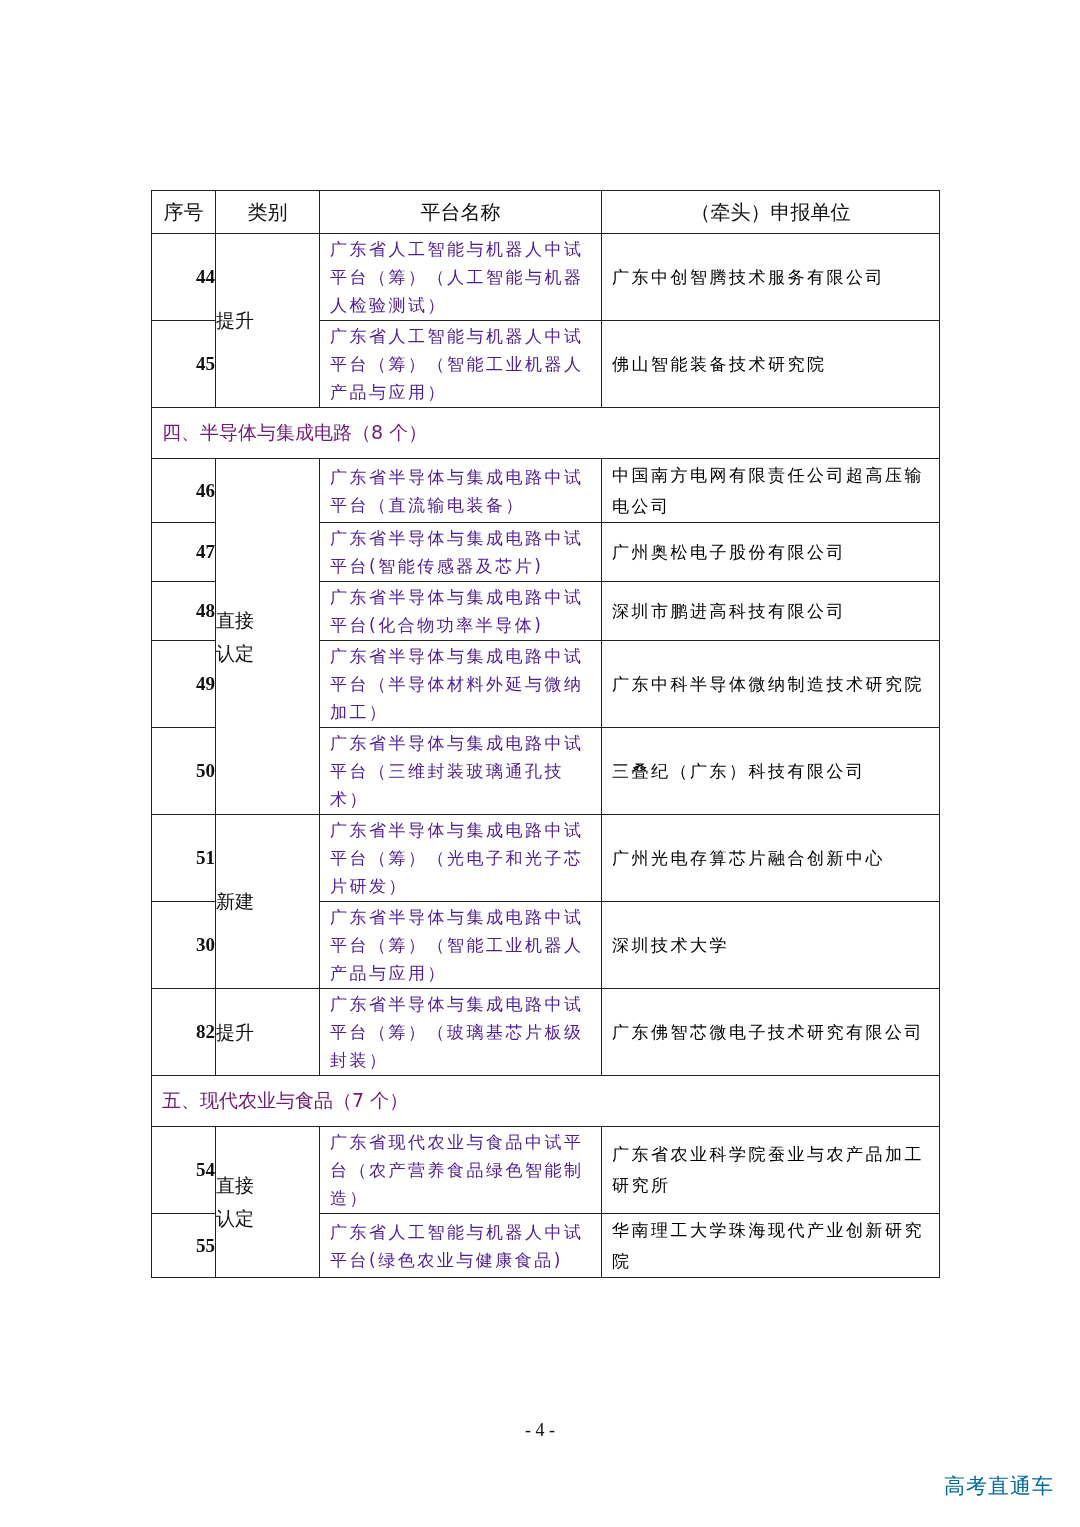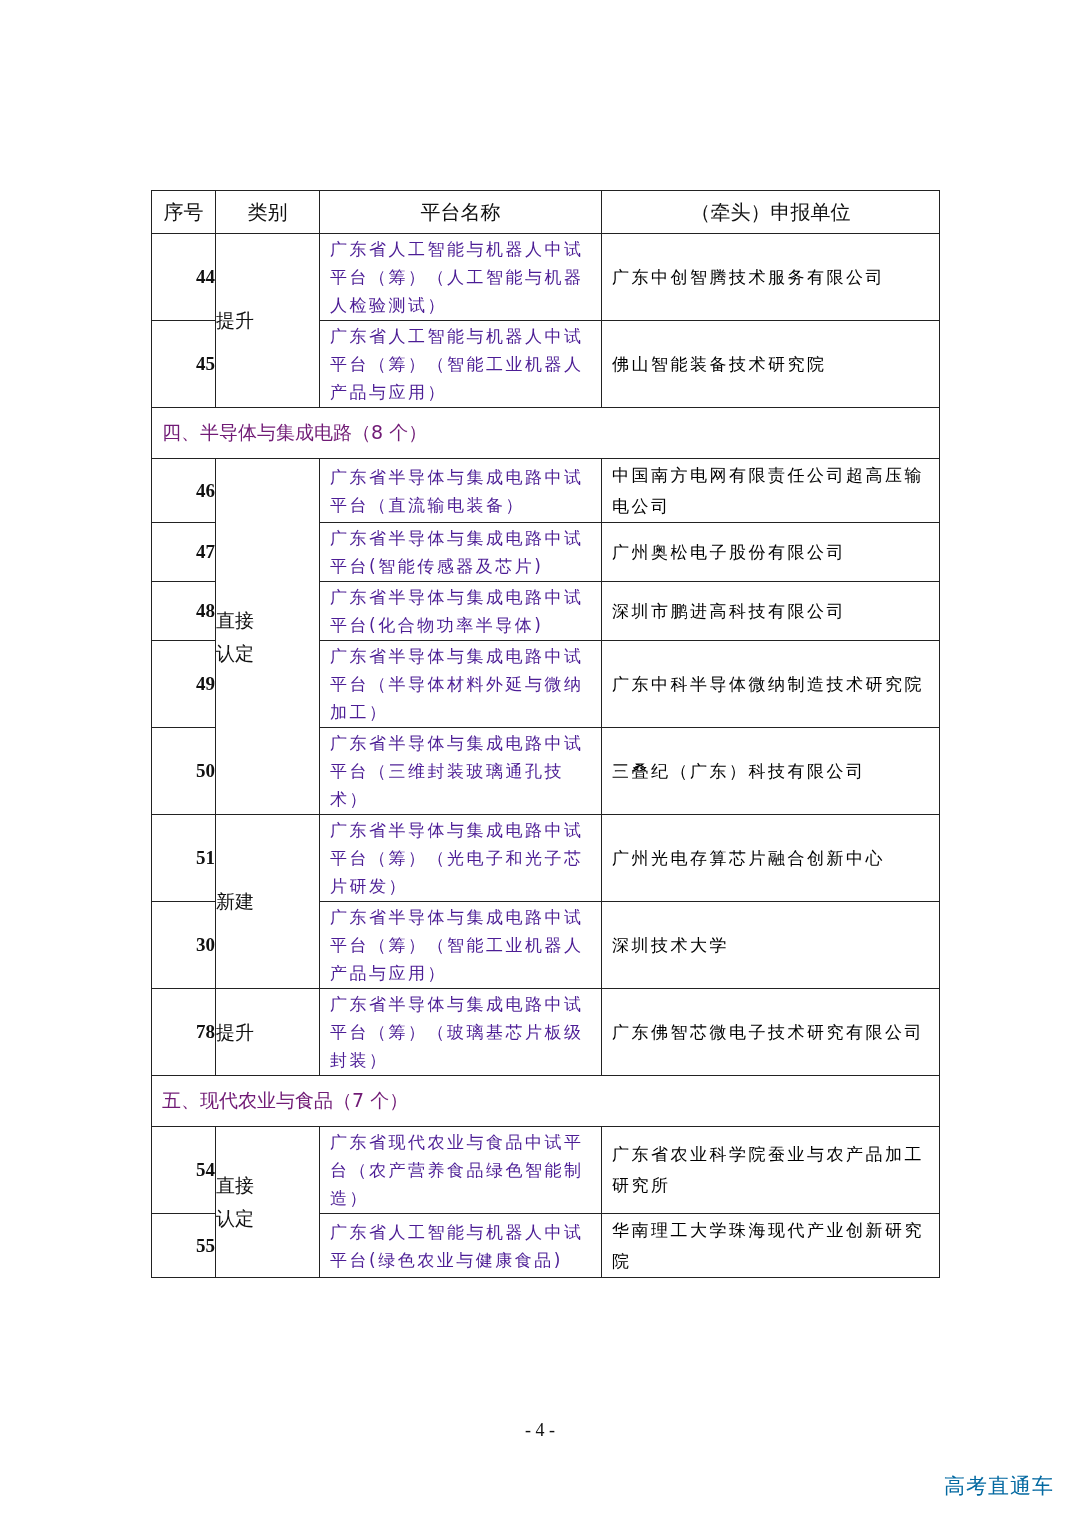--- a/index.html
+++ b/index.html
@@ -102,21 +102,21 @@
       <td class="cat" rowspan="2">新建</td>
       <td class="name">广东省半导体与集成电路中试平台（筹）（光电子和光子芯片研发）</td>
       <td class="unit">广州光电存算芯片融合创新中心</td>
     </tr>
     <tr class="r52">
       <td class="num">30</td>
       <td class="name">广东省半导体与集成电路中试平台（筹）（智能工业机器人产品与应用）</td>
       <td class="unit">深圳技术大学</td>
     </tr>
     <tr class="r53">
-      <td class="num">78</td>
+      <td class="num">82</td>
       <td class="cat">提升</td>
       <td class="name">广东省半导体与集成电路中试平台（筹）（玻璃基芯片板级封装）</td>
       <td class="unit">广东佛智芯微电子技术研究有限公司</td>
     </tr>
 
     <tr class="section">
       <td colspan="4">五、现代农业与食品（7 个）</td>
     </tr>
 
     <tr class="r54">

